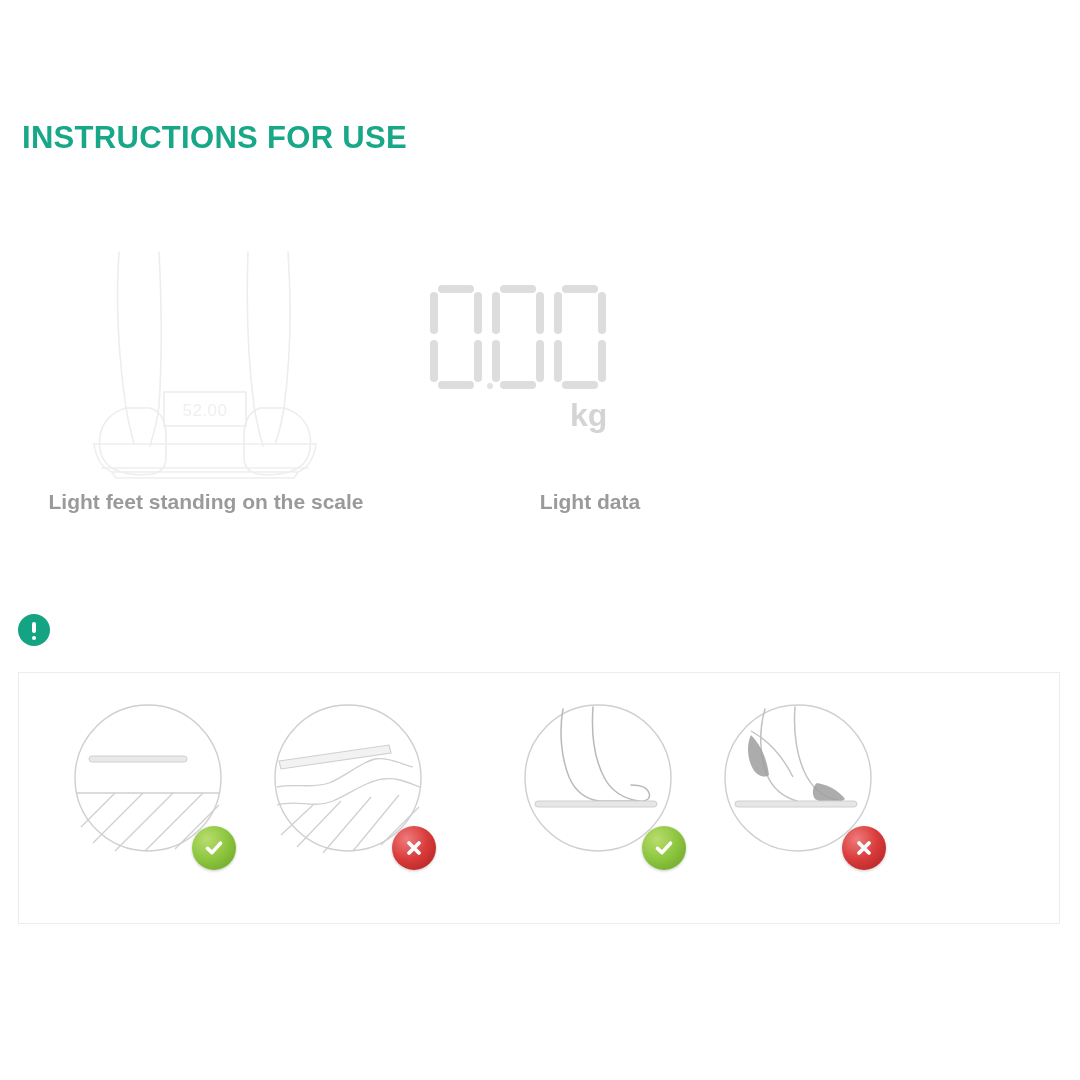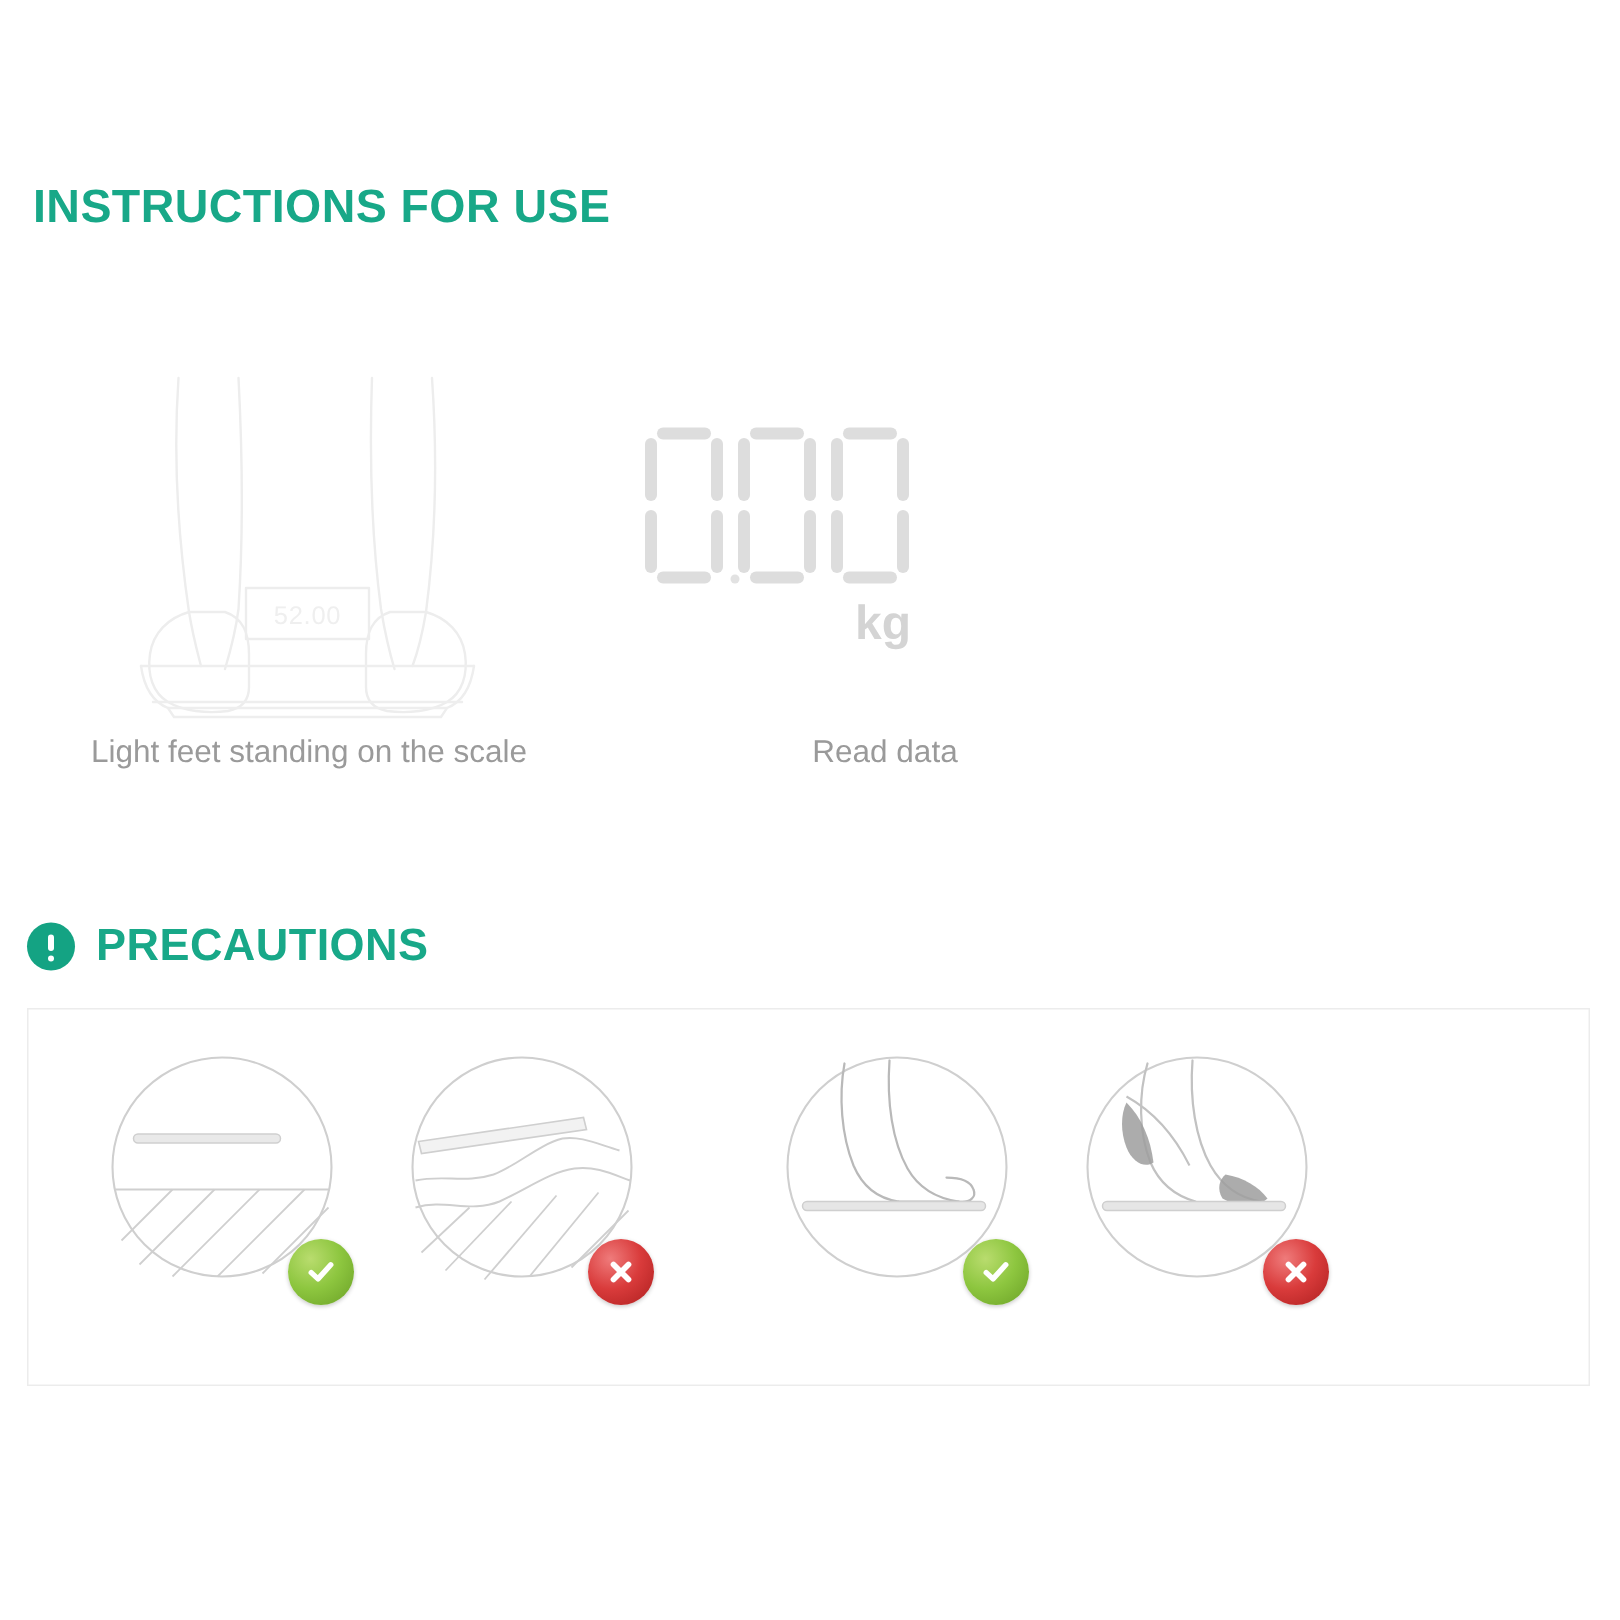--- a/index.html
+++ b/index.html
@@ -56,21 +56,21 @@
   }
 
   .step-caption {
     position: absolute;
     top: 250px;
     left: 0;
     width: 380px;
     text-align: center;
     font-size: 21px;
     color: #9a9a9a;
-    font-weight: normal;
+    font-weight: bold;
     white-space: nowrap;
   }
 
   
   .lcd {
     position: absolute;
     left: 30px;
     top: 45px;
     width: 200px;
     height: 105px;
@@ -296,30 +296,29 @@
               <span class="seg tl"></span>
               <span class="seg tr"></span>
             <span class="seg bl"></span>
               <span class="seg br"></span>
               <span class="seg bottom"></span>
           </div>
           <span class="lcd-dot"></span>
           <div class="lcd-unit">kg</div>
         </div>
       </div>
-      <div class="step-caption">Read data</div>
+      <div class="step-caption">Light data</div>
     </div>
 
   </div>
 
   <div class="precautions-heading">
     <span class="warn-badge">
       <span class="bang"></span>
     </span>
-    <span class="precautions-title">PRECAUTIONS</span>
   </div>
 
   <div class="precautions-panel">
     <div class="prec-items">
 
       <div class="prec-item p0">
         <div class="prec-circle">
           <svg width="155" height="155" viewBox="0 0 155 155">
             <circle cx="77" cy="77" r="73" fill="none" stroke="#cfcfcf" stroke-width="1.4"></circle>
 

